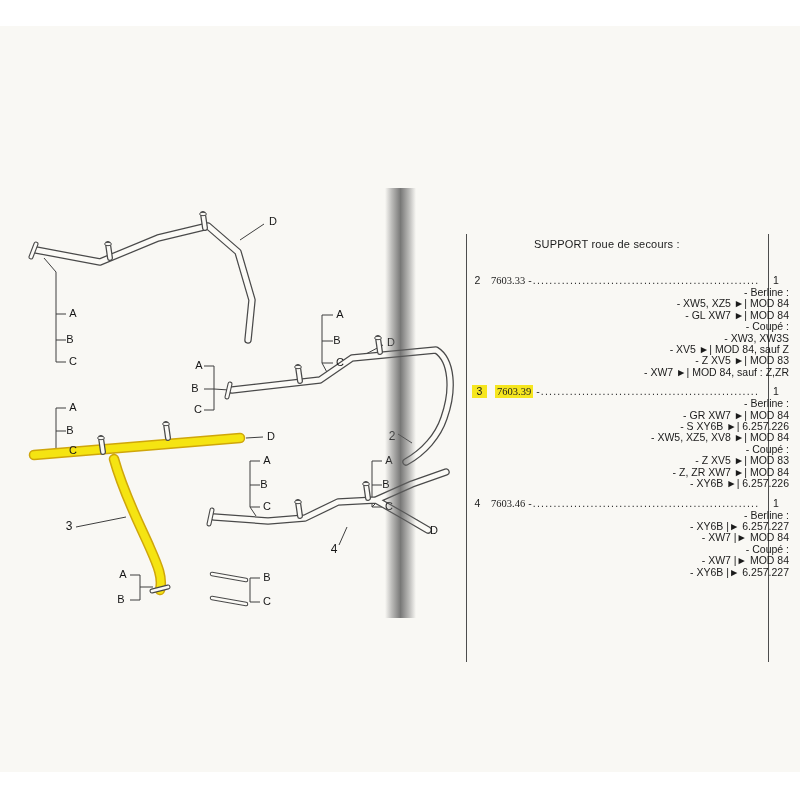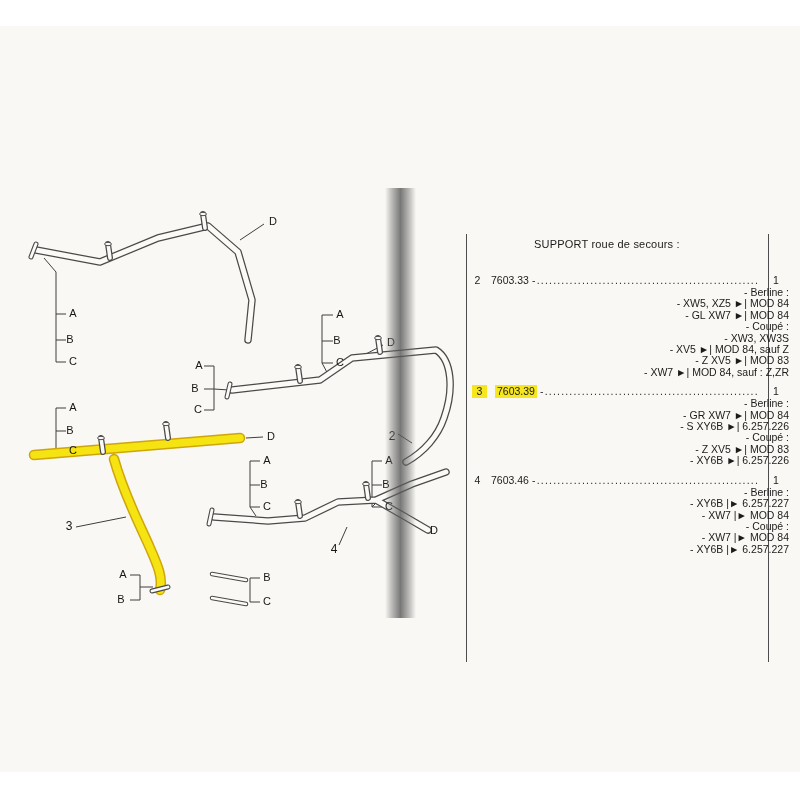--- a/index.html
+++ b/index.html
@@ -13,21 +13,21 @@
           rgba(88,88,88,.8) 50%, rgba(112,112,112,.45) 78%,
           rgba(130,130,130,0) 100%);}
   .parts{position:absolute;left:466px;top:190px;width:322px;height:428px;z-index:4;
          border-left:1px solid #4d4d4d;color:#1b1b1b;font-size:10.5px;margin-top:44px;}
   .parts .vline{position:absolute;left:301px;top:0;width:1px;height:100%;background:#4d4d4d;}
   .parts .title{position:absolute;left:67px;top:4px;font-size:11px;letter-spacing:.2px;white-space:nowrap;}
   .entries{position:absolute;left:0;top:40px;right:0;}
   .entry{margin-bottom:7px;}
   .entry-head{position:relative;display:flex;align-items:baseline;height:13px;line-height:13px;padding-right:30px;}
   .ref{display:inline-block;min-width:11px;margin-left:5px;text-align:center;}
-  .pn{margin-left:8px;white-space:nowrap;}
+  .pn{margin-left:8px;white-space:nowrap;font-family:Liberation Serif, serif;}
   .leader{flex:1;min-width:0;overflow:hidden;white-space:nowrap;letter-spacing:1.2px;
           margin-left:3px;color:#2a2a2a;}
   .qty{position:absolute;left:306px;top:0;}
   .hl{background:#f6e61e;padding:0 2px;}
   .line{margin-left:67px;line-height:11.4px;white-space:nowrap;text-align:right;}
   
   .ln{stroke:#3f3f3f;stroke-width:1;fill:none;}
   .t-dark{fill:none;stroke:#4a4a4a;stroke-width:7.5;stroke-linecap:round;stroke-linejoin:round;}
   .t-light{fill:none;stroke:#fbfaf6;stroke-width:5;stroke-linecap:round;stroke-linejoin:round;}
   .y-dark{fill:none;stroke:#cfa60a;stroke-width:10.5;stroke-linecap:round;stroke-linejoin:round;}
@@ -161,22 +161,24 @@
       <div class="entry">
         <div class="entry-head">
           <span class="ref hl">3</span>
           <span class="pn hl">7603.39</span>
           <span class="leader">-................................................................</span>
           <span class="qty">1</span>
         </div>
         <div class="line">- Berline :</div>
         <div class="line">- GR XW7 ►| MOD 84</div>
         <div class="line">- S XY6B ►| 6.257.226</div>
+        <div class="line">- XW5, XZ5, XV8 ►| MOD 84</div>
         <div class="line">- Coupé :</div>
         <div class="line">- Z XV5 ►| MOD 83</div>
+        <div class="line">- Z, ZR XW7 ►| MOD 84</div>
         <div class="line">- XY6B ►| 6.257.226</div>
       </div>
       <div class="entry">
         <div class="entry-head">
           <span class="ref">4</span>
           <span class="pn">7603.46</span>
           <span class="leader">-................................................................</span>
           <span class="qty">1</span>
         </div>
         <div class="line">- Berline :</div>

